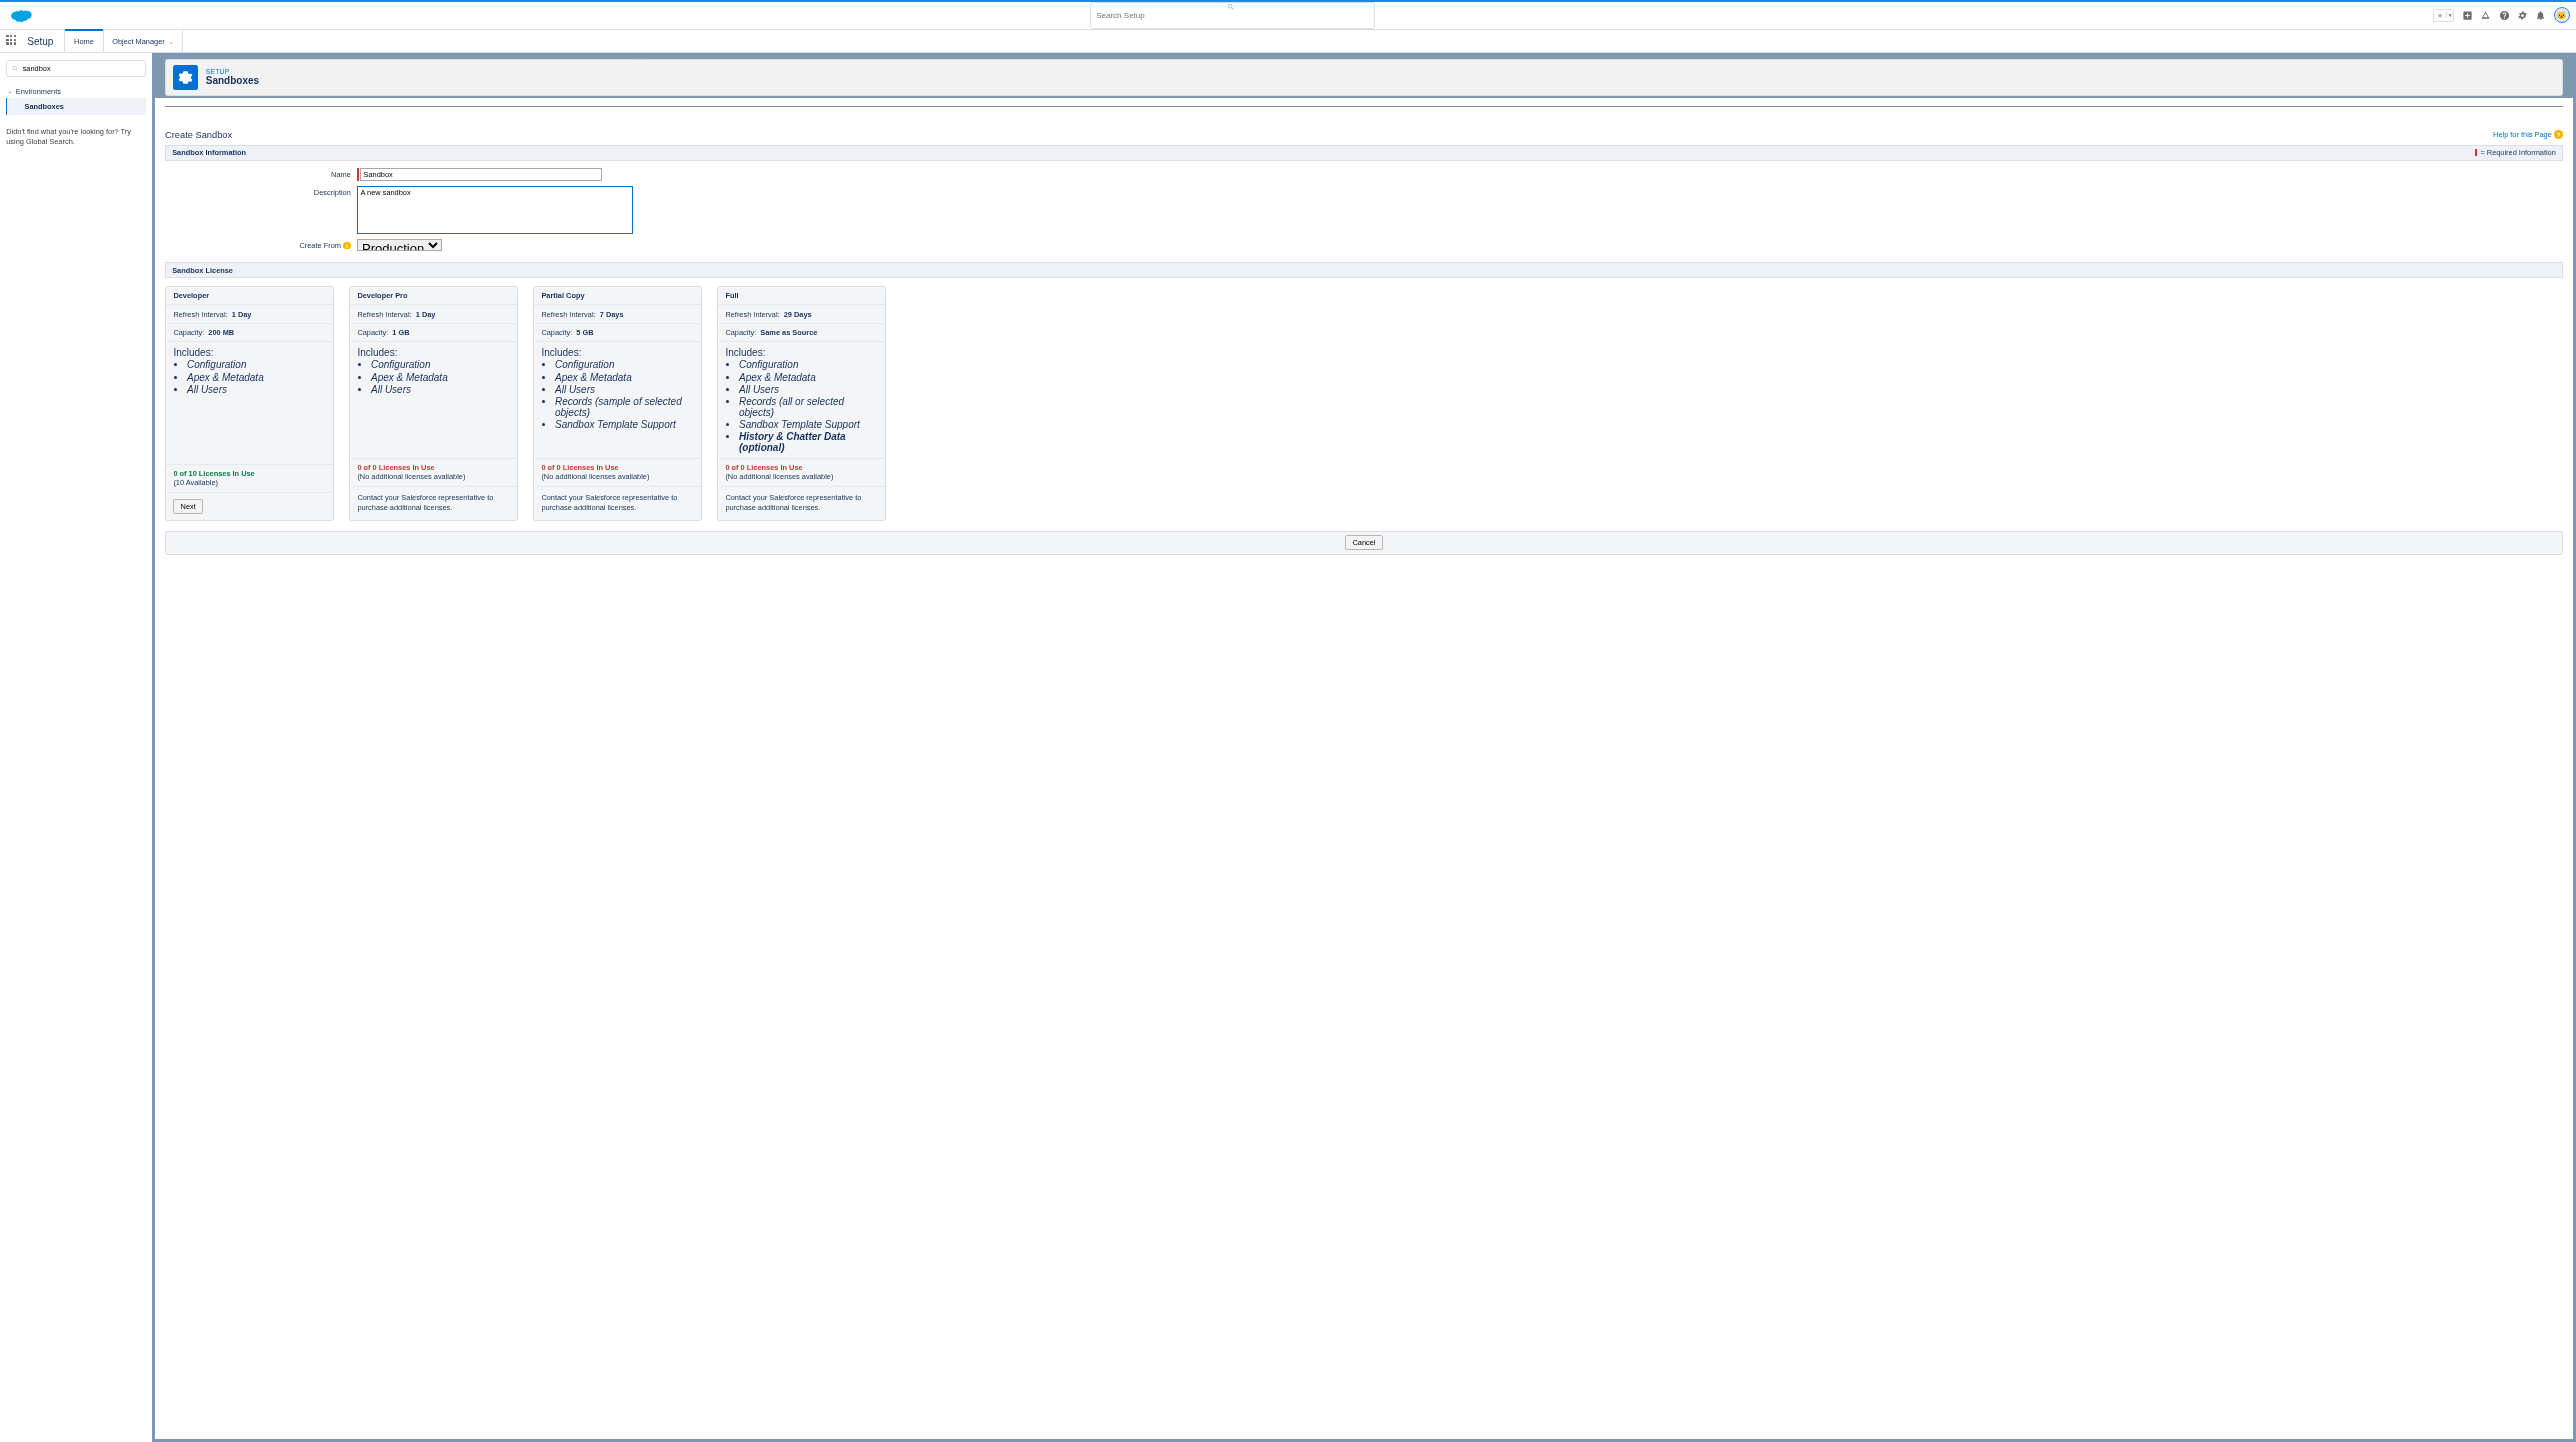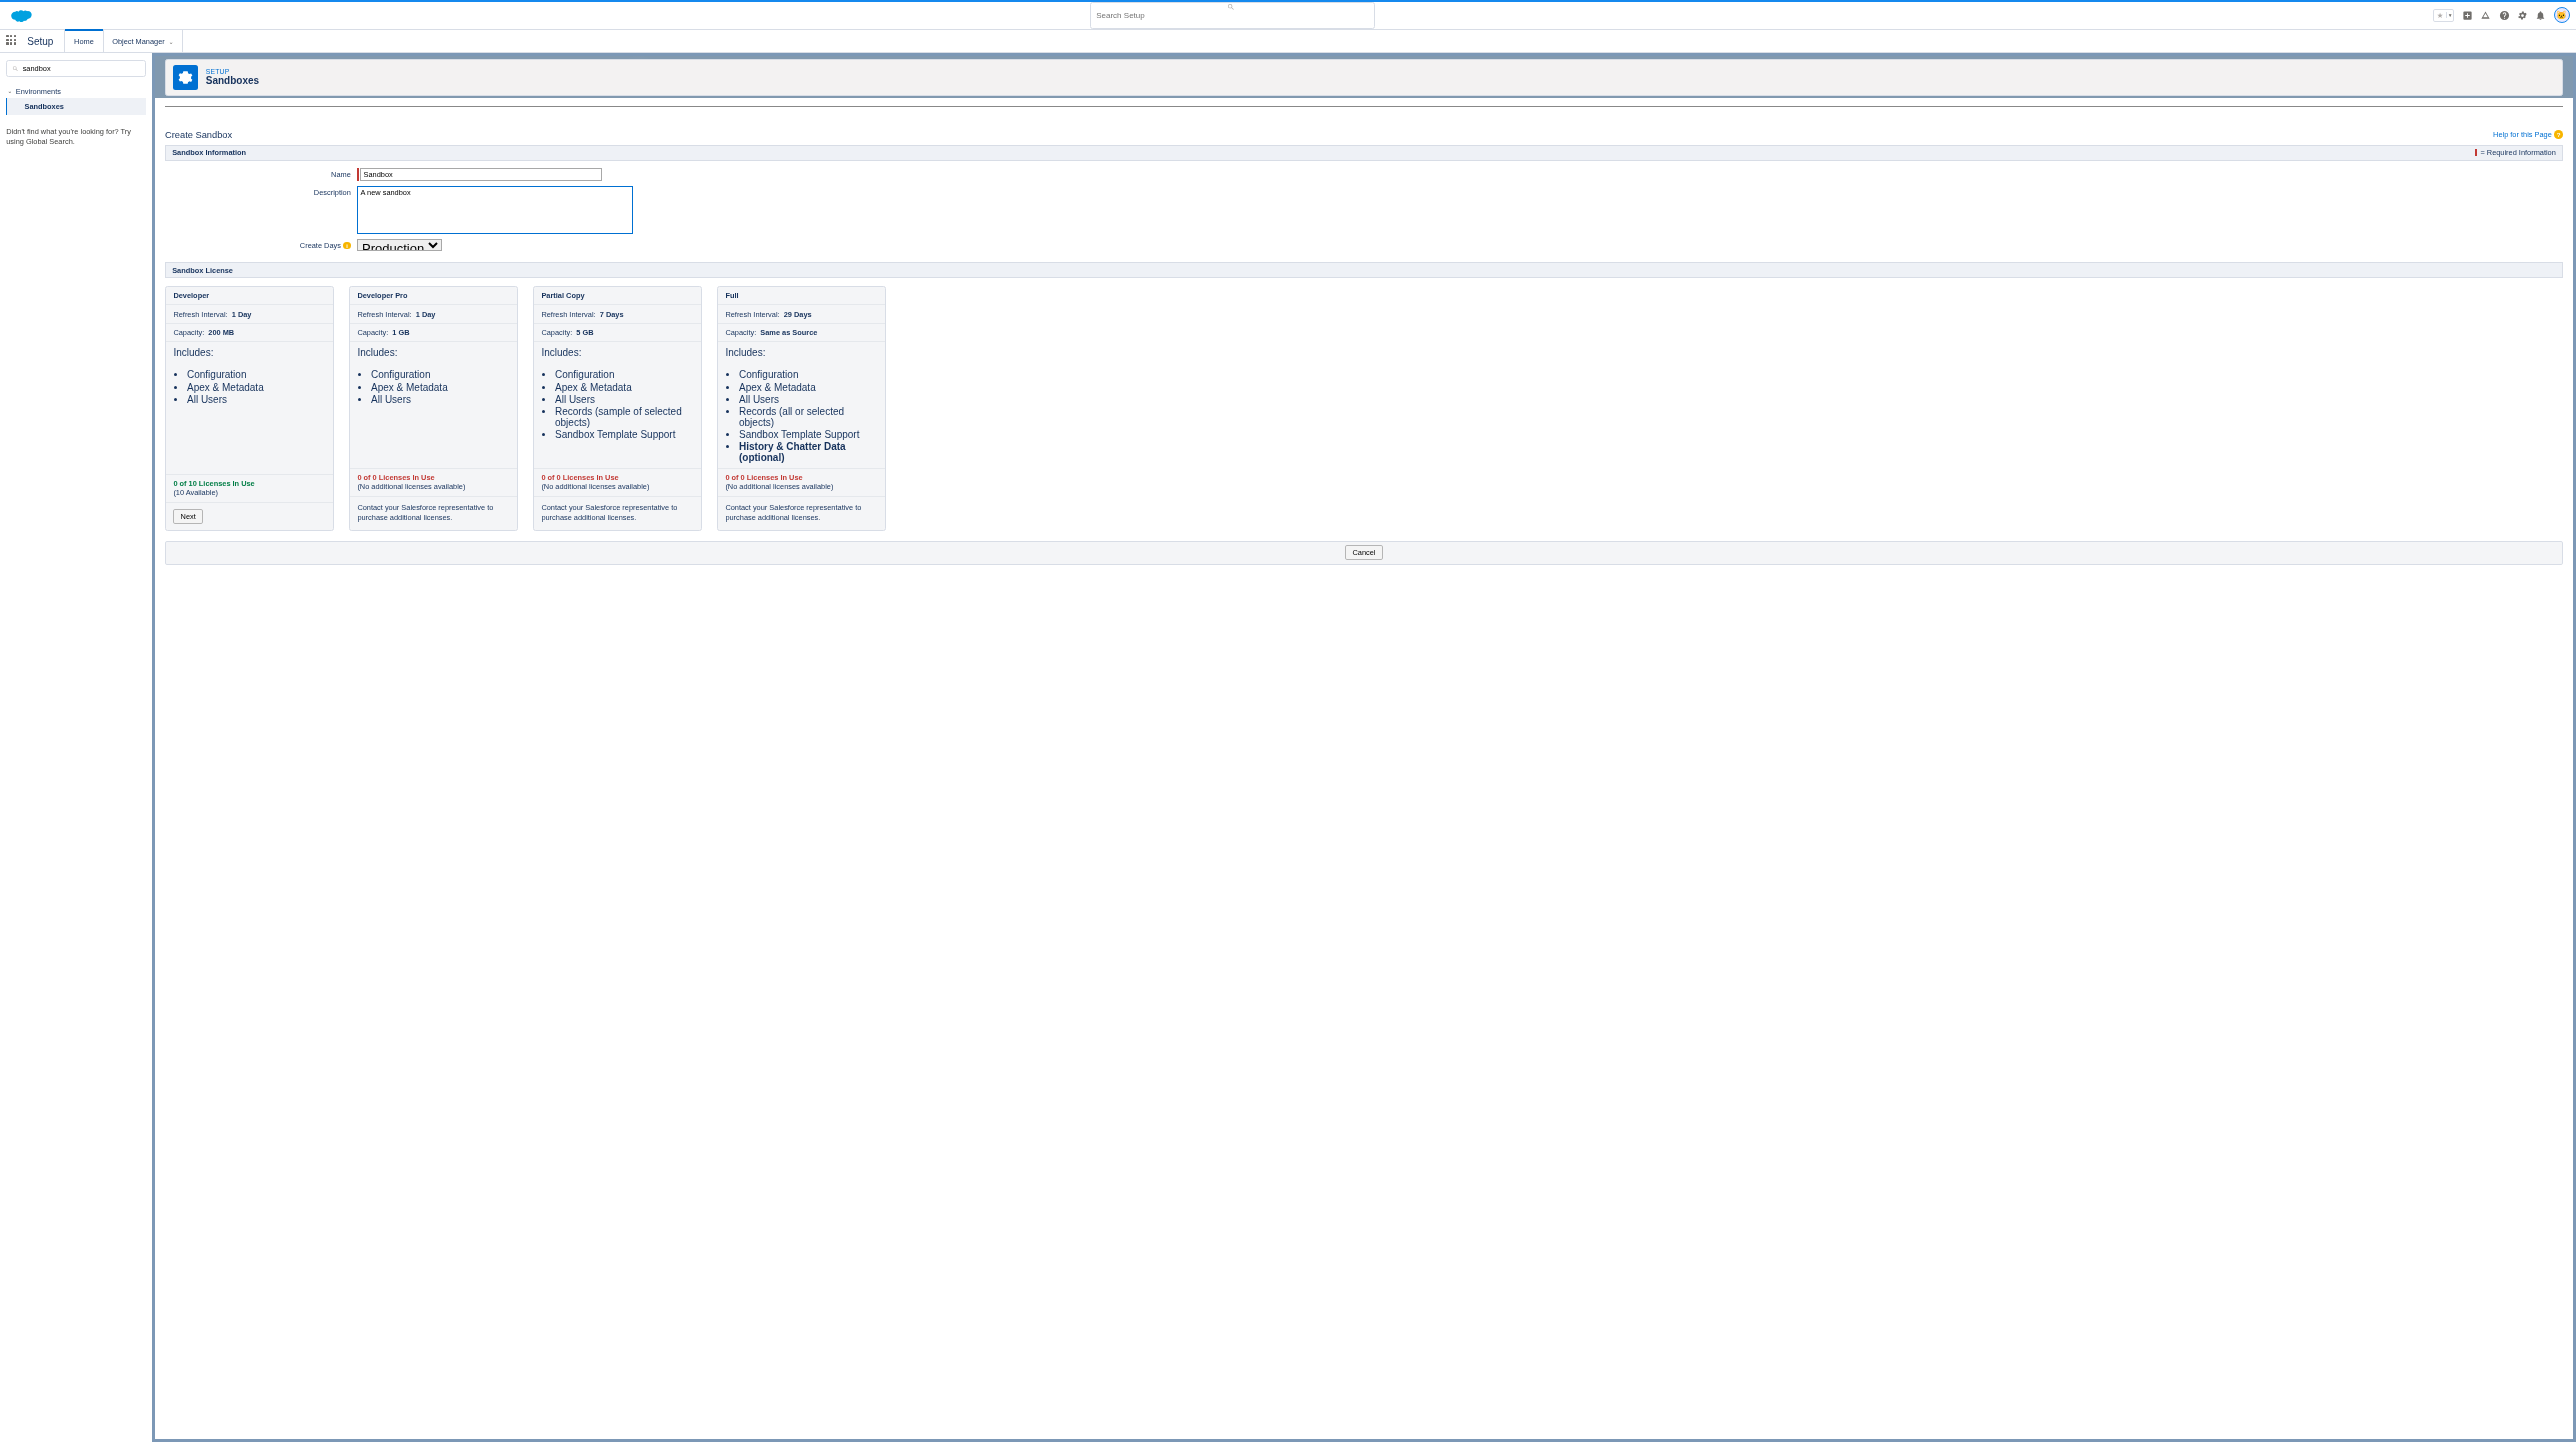--- a/index.html
+++ b/index.html
@@ -67,21 +67,21 @@
 input.text-in { height: 12.4px; border: 0.6px solid #a8a8a8; padding: 0.6px 2.5px; font-size: 7.4px; width: 242px; }
 textarea.text-in { border: 1.2px solid #0070d2; padding: 1.2px 2.5px; font-size: 7.4px; width: 276px; height: 48px; resize: none; font-family: inherit; outline: none; }
 select.text-in { height: 12.4px; border: 0.6px solid #a8a8a8; font-size: 13px; background: #efefef; }
 
 .license-grid { display: flex; gap: 15px; padding: 7.4px 0; }
 .lic-card { flex: 0 0 169px; background: #f4f5f7; border: 0.6px solid #d8dde6; border-radius: 2.5px; display: flex; flex-direction: column; }
 .lic-row { padding: 4.3px 7.4px; border-bottom: 0.6px solid #e5e8ec; font-size: 7.4px; }
 .lic-title { font-weight: bold; }
 .lic-row strong { font-weight: bold; }
 .lic-includes { flex: 1; padding: 4.3px 7.4px; border-bottom: 0.6px solid #e5e8ec; font-size: 10px; }
-.lic-includes ul { list-style: disc; padding-left: 13.6px; margin-top: 11px; }
+.lic-includes ul { list-style: disc; padding-left: 13.6px; margin-top: 1px; font-style: italic; }
 .lic-includes li { padding: 0.6px 0; }
 .lic-includes li.bold { font-weight: bold; }
 .lic-usage { padding: 4.3px 7.4px; font-size: 7.4px; border-bottom: 0.6px solid #e5e8ec; }
 .lic-usage .inuse-green { color: #027e46; font-weight: bold; }
 .lic-usage .inuse-red { color: #c23934; font-weight: bold; }
 .lic-action { padding: 6.2px 7.4px; font-size: 7.4px; line-height: 1.4; }
 .btn-std { background: #f4f4f4; border: 0.6px solid #b5b5b5; border-radius: 1.9px; padding: 1.9px 6.2px; font-size: 7.4px; cursor: pointer; }
 
 .cancel-bar { border: 0.6px solid #d8dde6; background: #f4f5f7; padding: 3.7px; text-align: center; border-radius: 1.9px; margin-top: 2.5px; }
 </style>
@@ -210,21 +210,21 @@
             <input class="text-in" type="text" value="Sandbox" style="">
           </div>
         </div>
         <div class="form-row">
           <div class="form-label">Description</div>
           <div class="form-field">
             <textarea class="text-in" id="desc-ta" style="">A new sandbox</textarea>
           </div>
         </div>
         <div class="form-row">
-          <div class="form-label"><span>Create Days</span><span class="info-icon">i</span></div>
+          <div class="form-label"><span>Create From</span><span class="info-icon">i</span></div>
           <div class="form-field">
             <select class="text-in">
               <option>Production</option>
             </select>
           </div>
         </div>
       </div>
 
       <div class="section-bar">
         <span>Sandbox License</span>

